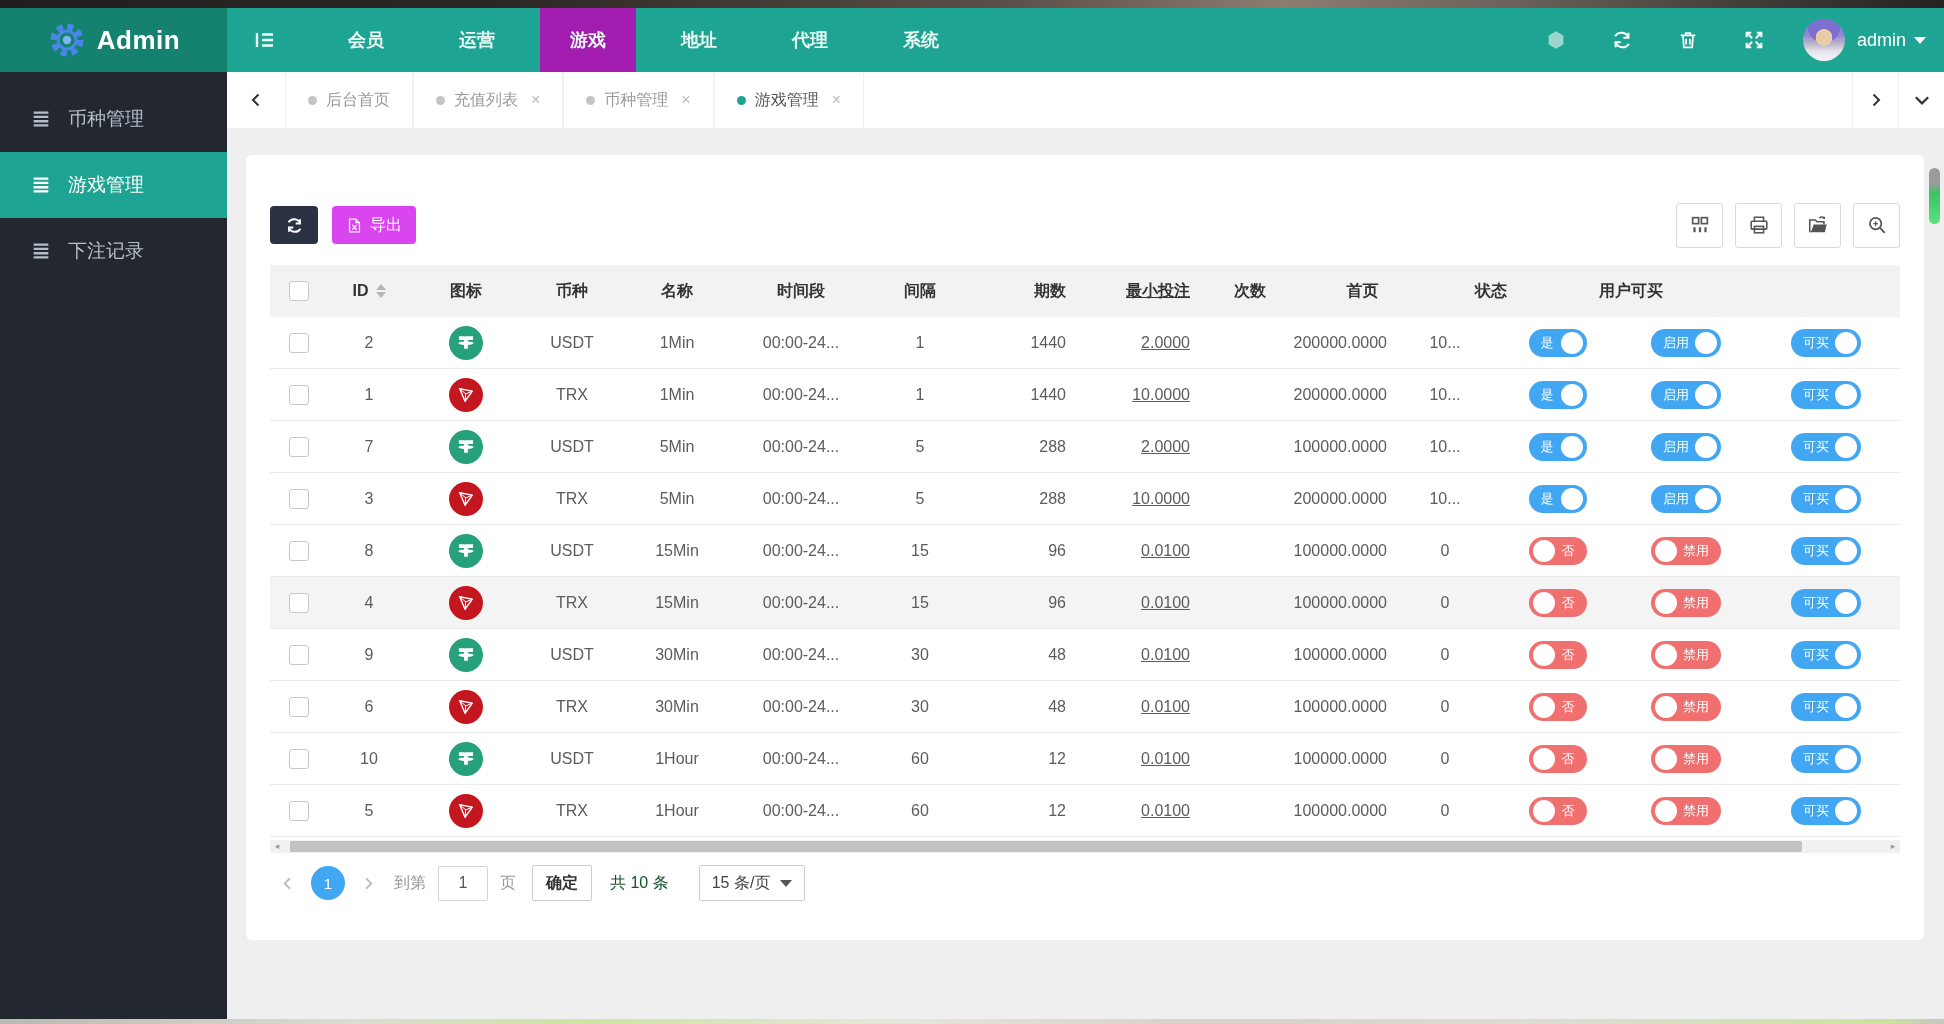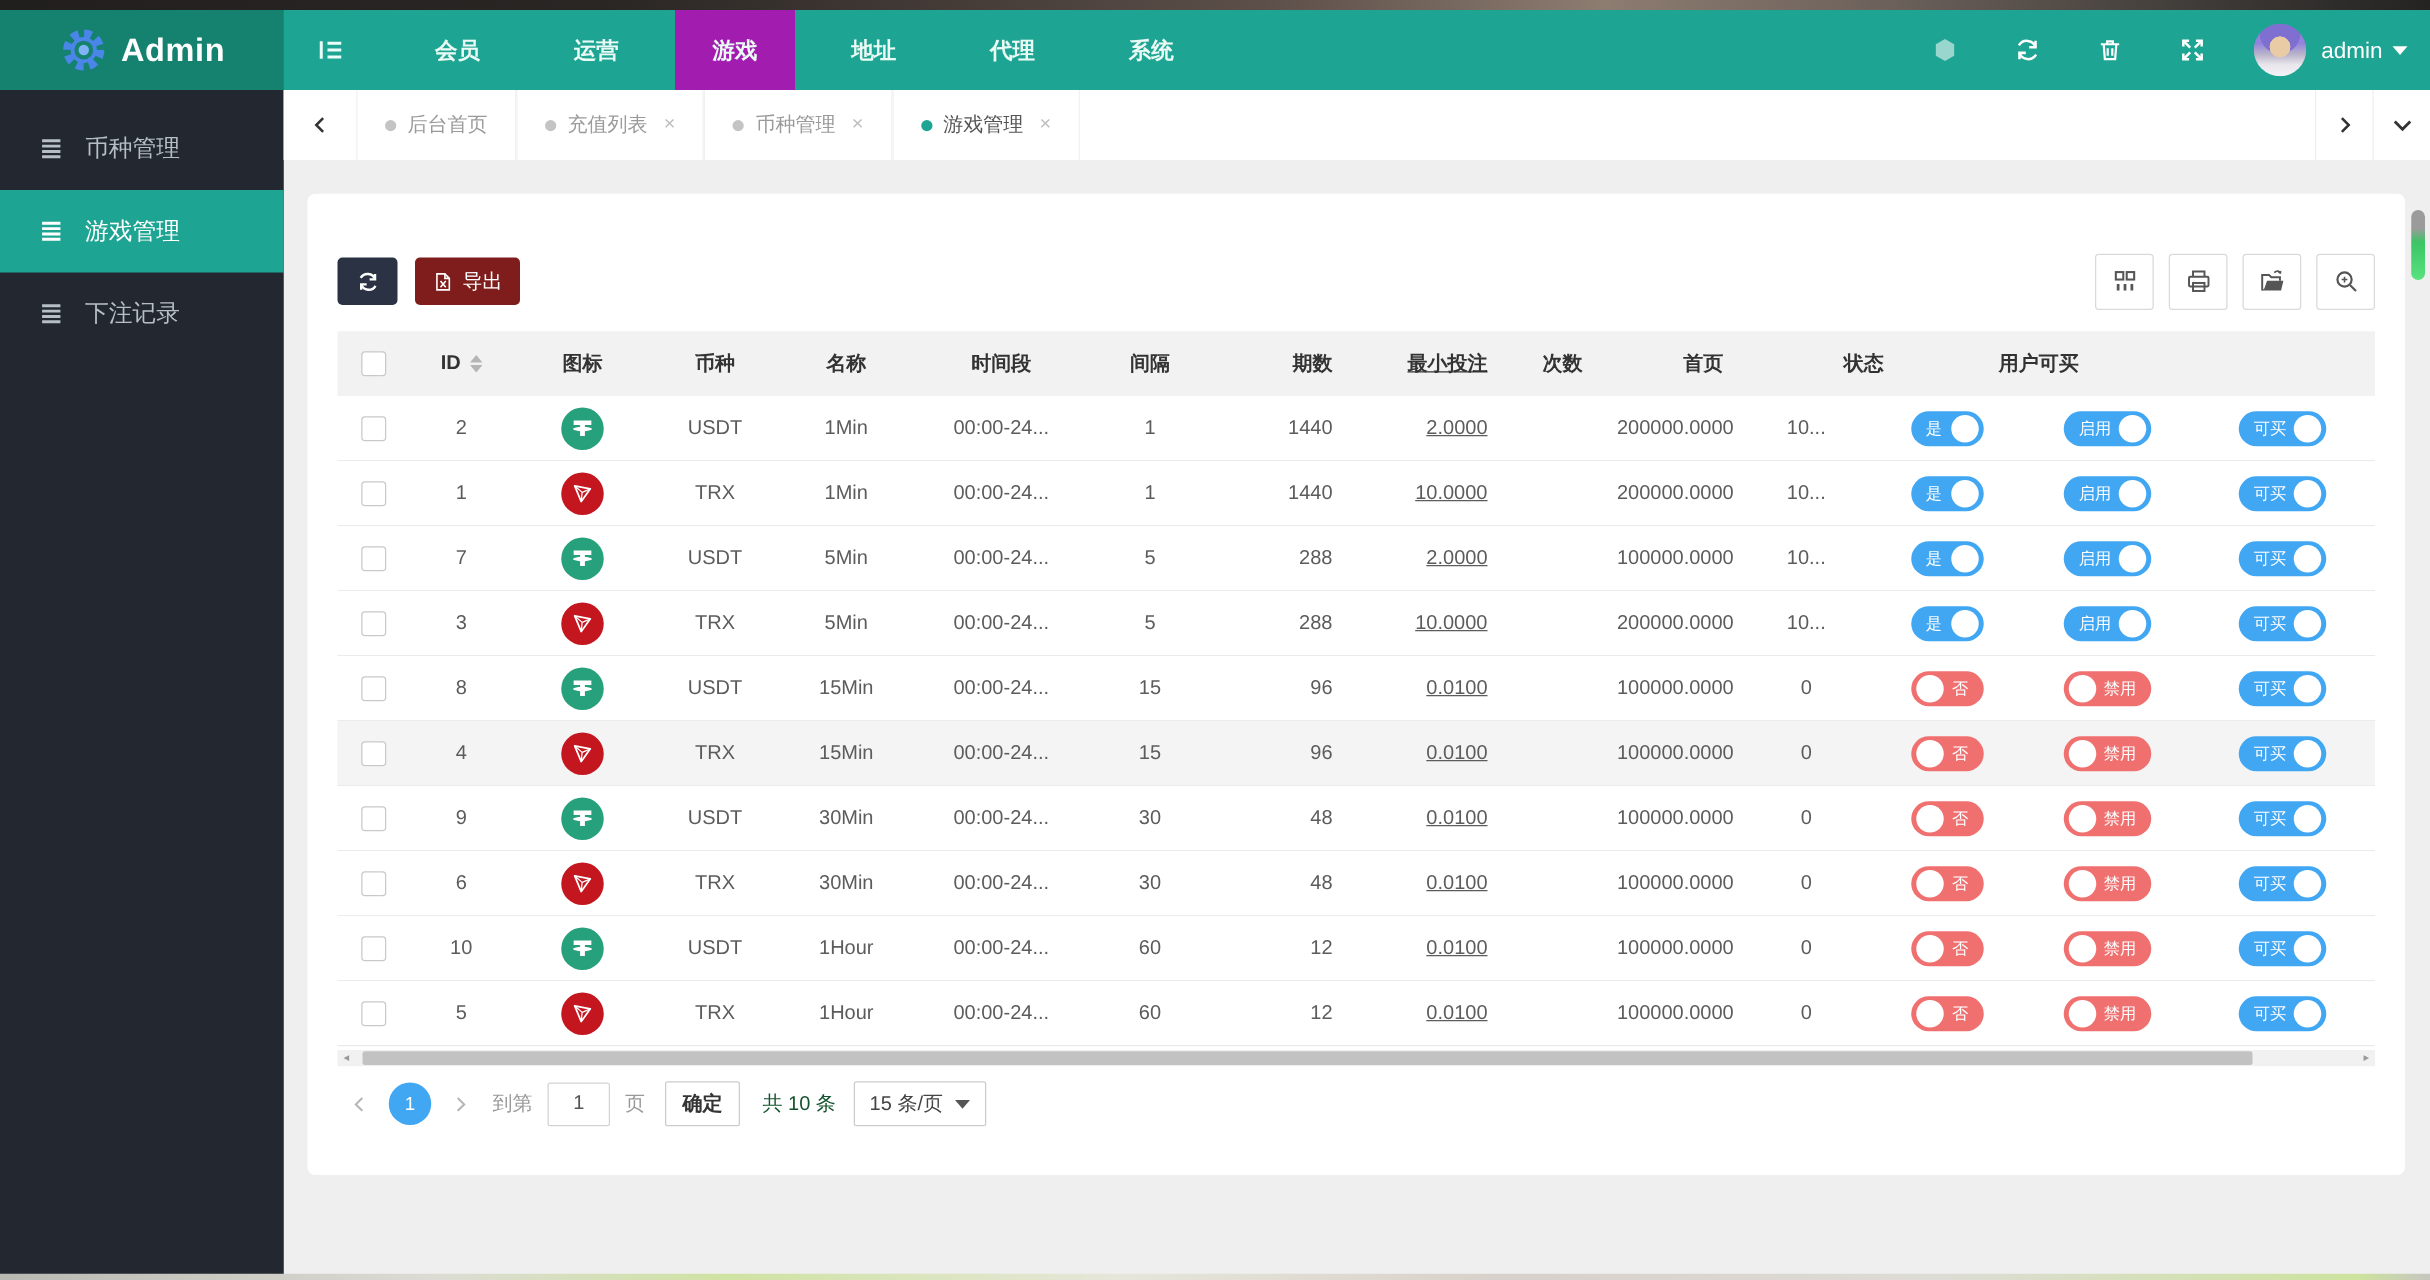--- a/index.html
+++ b/index.html
@@ -45,21 +45,21 @@
   .tab .dot { width:9px; height:9px; border-radius:50%; background:#c4c4c4; }
   .tab.active { color:#555; }
   .tab.active .dot { background:#1ea493; }
   .tab-close { color:#bdbdbd; font-size:16px; margin-left:4px; cursor:pointer; }
   .tab-ctrls { margin-left:auto; display:flex; }
   .tab-ctrls button { width:46px; border:0; border-left:1px solid #efefef; background:#fff; color:#444; display:flex; align-items:center; justify-content:center; cursor:pointer; }
   
   .card { position:absolute; left:246px; top:155px; width:1678px; height:785px; background:#fff; border-radius:6px; }
   .toolbar { position:absolute; top:48px; left:24px; right:24px; height:44px; display:flex; align-items:center; gap:14px; }
   .btn-dark { width:48px; height:38px; background:#2b3244; color:#fff; border:0; border-radius:4px; display:flex; align-items:center; justify-content:center; cursor:pointer; }
-  .btn-green { height:38px; background:#7f1d1d; color:#fff; border:0; border-radius:4px; padding:0 14px; font-size:16px; display:flex; align-items:center; gap:7px; cursor:pointer; }
+  .btn-green { height:38px; background:#d946ef; color:#fff; border:0; border-radius:4px; padding:0 14px; font-size:16px; display:flex; align-items:center; gap:7px; cursor:pointer; }
   .tool-right { margin-left:auto; display:flex; gap:12px; }
   .tool-right button { width:47px; height:45px; background:#fff; border:1px solid #d9d9d9; border-radius:3px; color:#555; display:flex; align-items:center; justify-content:center; cursor:pointer; }
   
   .table { position:absolute; top:110px; left:24px; width:1630px; font-size:16px; }
   .thead { display:flex; height:52px; background:#f2f2f2; color:#333; font-weight:bold;text-align:center; }
   .tr { display:flex; height:52px; border-bottom:1px solid #ebebeb; color:#5c5c5c; background:#fff; }
   .tr.hl { background:#f4f4f4; }
   .th,.td { display:flex; align-items:center; justify-content:center; }
   .c0{width:58px}.c1{width:82px}.c2{width:112px}.c3{width:100px}.c4{width:110px}.c5{width:138px}.c6{width:100px}
   .c7{width:110px}.c8{width:120px}.c9{width:195px}.c10{width:100px}.c11{width:125px}.c12{width:132px}.c13{width:148px}
@@ -87,21 +87,21 @@
   .hs-arrow { color:#999; font-size:9px; width:14px; text-align:center; line-height:13px; }
   .hs-thumb { position:absolute; left:20px; width:1512px; height:11px; background:#c2c2c2; border-radius:2px; cursor:pointer; }
   
   .pager { position:absolute; top:708px; left:24px; height:40px; display:flex; align-items:center; font-size:16px; color:#999; }
   .pg-arrow { color:#b5b5b5; padding:0 10px; cursor:pointer; display:flex; }
   .pg-cur { width:34px; height:34px; border-radius:50%; background:#42a7f3; color:#fff; display:flex; align-items:center; justify-content:center; margin:0 6px; font-size:15px; cursor:pointer; }
   .pg-text { margin:0 8px; }
   .pg-input { width:50px; height:35px; border:1px solid #d4d4d4; border-radius:2px; text-align:center; font-size:16px; color:#555; margin:0 4px; font-family:inherit; }
   .pg-confirm { height:36px; border:1px solid #ccc; background:#fff; border-radius:2px; font-weight:bold; font-size:16px; color:#333; padding:0 13px; margin:0 8px; cursor:pointer; font-family:inherit; }
   .pg-total { color:#14532d; margin:0 10px; }
-  .pg-select { height:36px; border:1px solid #ccc; border-radius:2px; display:flex; align-items:center; gap:10px; padding:0 12px; color:#444; margin-left:4px; cursor:pointer; }
+  .pg-select { height:36px; border:1px solid #ccc; border-radius:2px; display:flex; align-items:center; gap:10px; padding:0 12px; color:#444; margin-left:20px; cursor:pointer; }
   .sel-caret { width:0; height:0; border-left:6px solid transparent; border-right:6px solid transparent; border-top:7px solid #555; }
   
   .vscroll-thumb { position:absolute; right:4px; top:168px; width:11px; height:56px; border-radius:6px;
     background:linear-gradient(180deg,#9b9b9b 0%,#9b9b9b 26%,#3cc465 46%,#58e37f 100%); cursor:pointer; }
   svg { display:block; }
 </style>
 </head>
 <body>
 
 <div class="top-strip"></div>

